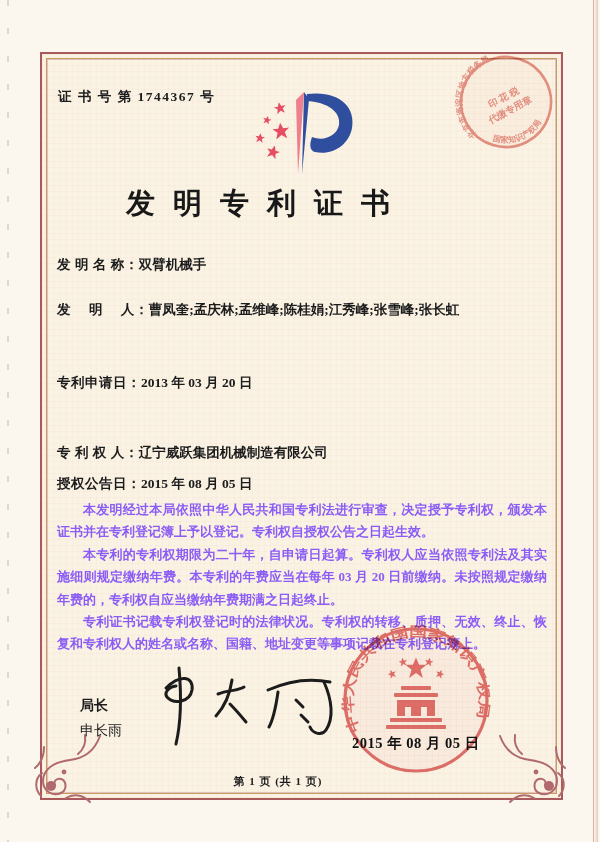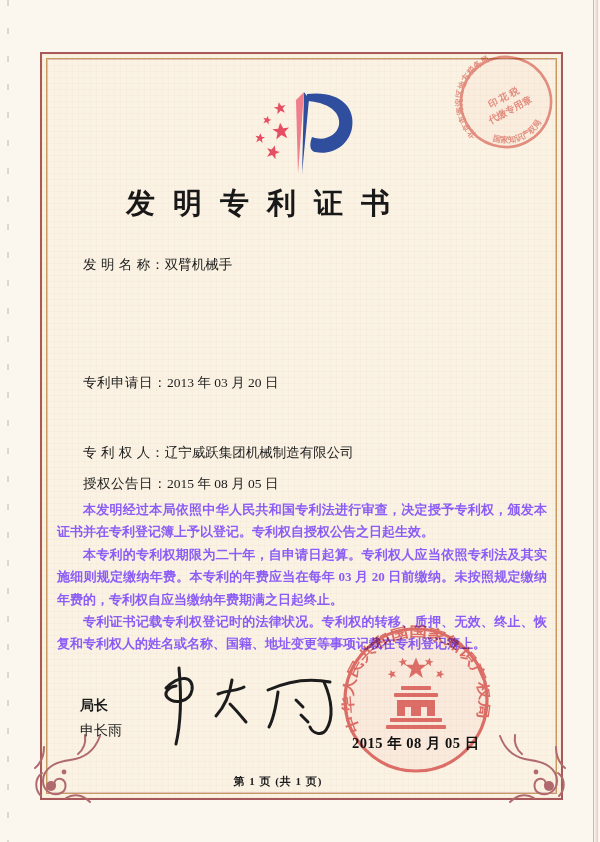--- a/index.html
+++ b/index.html
@@ -49,21 +49,21 @@
   .cert-no {
     position: absolute; left: 58px; top: 88px;
     font-size: 13.5px; letter-spacing: 1.5px; font-weight: 600;
   }
   .logo { position: absolute; left: 236px; top: 86px; width: 128px; height: 92px; }
   .title {
     position: absolute; left: 0; top: 184px; width: 516px;
     text-align: center; font-size: 29px; font-weight: bold;
     letter-spacing: 0.62em; text-indent: 0.62em; color: #181818;
   }
-  .field-row { position: absolute; left: 57px; width: 492px; font-size: 13.5px; font-weight: 400; white-space: nowrap; margin-left: 26px; }
+  .field-row { position: absolute; left: 57px; width: 492px; font-size: 13.5px; font-weight: 700; white-space: nowrap; }
   .field-label { letter-spacing: 0.5px; }
   .f0 { top: 256px; } .f1 { top: 301px; } .f2 { top: 343px; }
   .f3 { top: 374px; } .f4 { top: 444px; } .f5 { top: 475px; }
 
   .body-text {
     position: absolute; left: 57px; top: 499px; width: 490px;
     font-size: 13px; line-height: 22.4px; text-align: justify;
     font-weight: 600; color: #8b5cf6;
   }
   .body-text p { text-indent: 2em; }
@@ -112,20 +112,21 @@
       <path d="M70,4 C64,20 54,26 40,28 C24,30 13,37 13,49 C13,59 23,65 31,61 C37,58 37,49 31,47 C27,46 23,49 25,53"></path>
       <path d="M11,64 C5,58 4,47 12,41"></path>
       <path d="M36,66 C44,61 53,63 60,70"></path>
       <path d="M5,36 C11,31 14,24 14,15"></path>
       <path d="M48,22 C54,17 56,10 55,3"></path>
     </g>
     <circle cx="21" cy="54" r="5" fill="#b06a6e"></circle>
     <circle cx="34" cy="40" r="2.4" fill="#b06a6e"></circle>
   </svg>
 
+  <div class="cert-no">证 书 号 第 1744367 号</div>
 
   <svg class="tax-stamp" viewBox="-51 -51 102 102">
     <defs>
       <path id="taxTop" d="M -40 19 A 44.3 44.3 0 1 1 40 19"></path>
       <path id="taxBottom" d="M -31 26 A 40.4 40.4 0 0 0 31 26"></path>
     </defs>
     <circle cx="0" cy="0" r="45" fill="rgba(235,135,125,0.05)" stroke="#e3837b" stroke-width="2.6"></circle>
     <text font-size="8.2" fill="#e3837b" font-weight="bold">
       <textPath href="#taxTop" startOffset="4">北京市海淀区地方税务局</textPath>
     </text>
@@ -146,20 +147,23 @@
     </g>
     <polygon points="60,14 68,6 62,88" fill="#ee7f8d"></polygon>
     <polygon points="68,6 73,13 66,88" fill="#2f4e9e"></polygon>
     <path fill="#2f4e9e" d="M71,8 C102,4 120,20 116,42 C113,59 96,70 79,66 C74,65 73,59 76,51 C89,56 101,49 103,39 C105,26 92,16 70,15 Z"></path>
   </svg>
 
   <div class="title">发明专利证书</div>
 
   <div class="field-row f0">
     <span class="field-label">发 明 名 称：</span><span>双臂机械手</span>
+  </div>
+  <div class="field-row f1">
+    <span class="field-label">发　 明　 人：</span><span>曹凤奎;孟庆林;孟维峰;陈桂娟;江秀峰;张雪峰;张长虹</span>
   </div>
   <div class="field-row f3">
     <span class="field-label">专利申请日：</span><span>2013 年 03 月 20 日</span>
   </div>
   <div class="field-row f4">
     <span class="field-label">专 利 权 人：</span><span>辽宁威跃集团机械制造有限公司</span>
   </div>
   <div class="field-row f5">
     <span class="field-label">授权公告日：</span><span>2015 年 08 月 05 日</span>
   </div>

